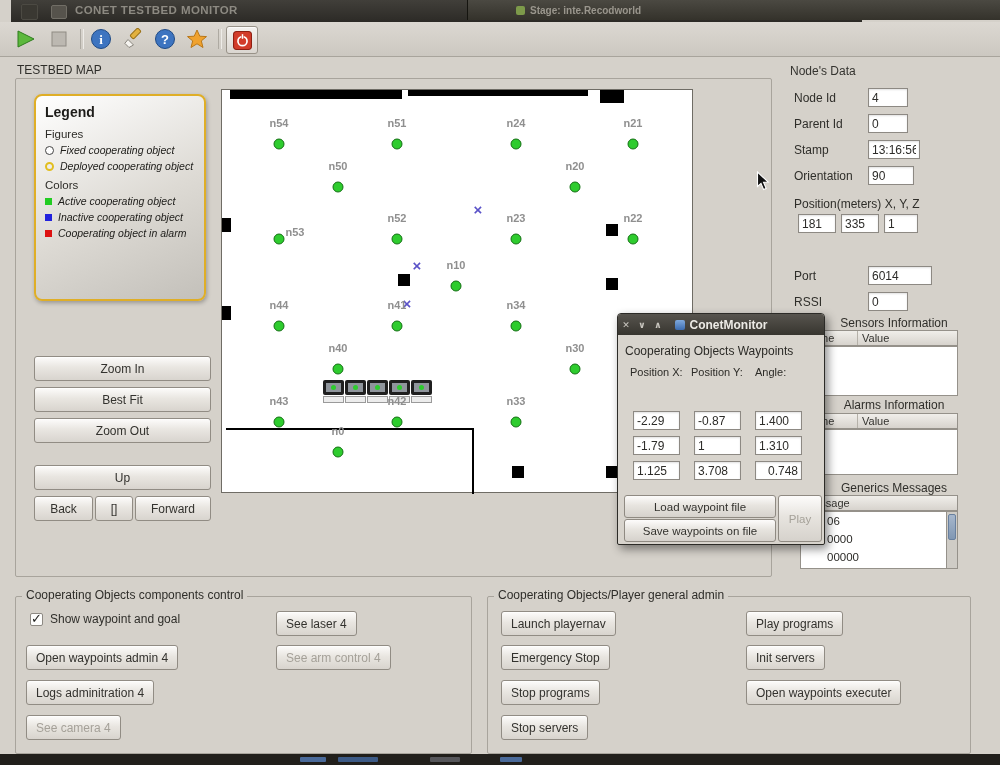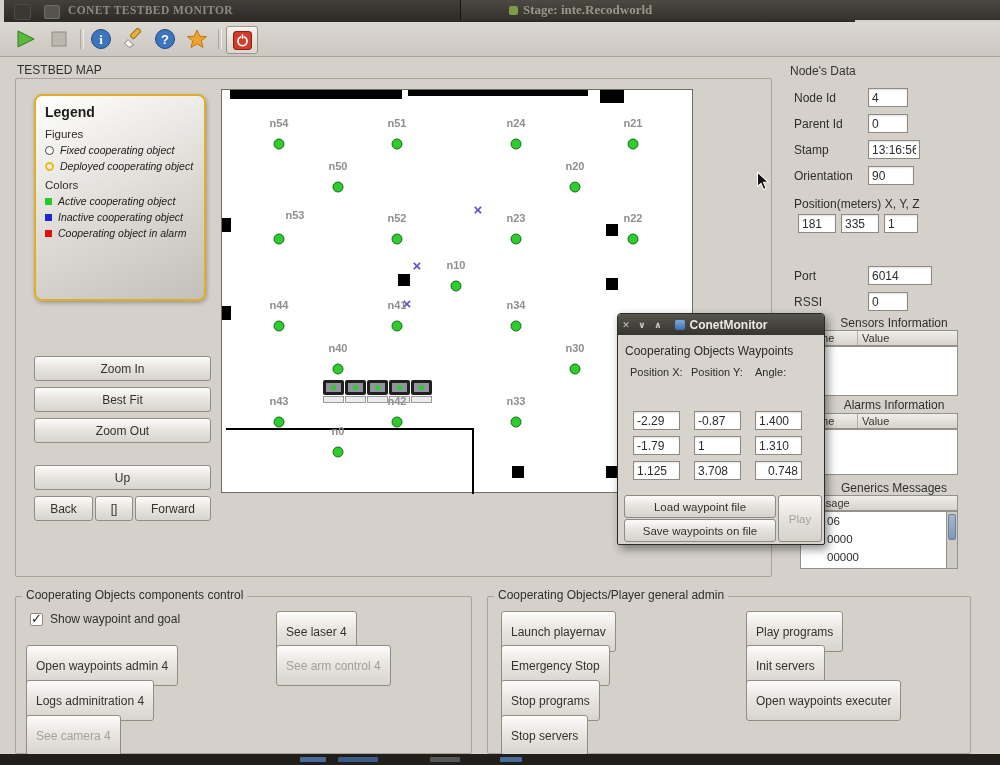--- a/index.html
+++ b/index.html
@@ -1,25 +1,25 @@
 <!DOCTYPE html>
 <html><head>
 <meta charset="utf-8">
 <style>
   html,body{margin:0;padding:0;}
   body{position:relative;width:1000px;height:765px;overflow:hidden;background:#d5d1ca;
        font-family:"Liberation Sans","DejaVu Sans",sans-serif;font-size:12px;color:#34332f;}
 
   
-  #top-strip{position:absolute;left:4px;top:0;width:851px;height:22px;background:linear-gradient(#413f3a,#2c2a26);z-index:5;font-family:Liberation Serif, serif;}
+  #top-strip{position:absolute;left:11px;top:0;width:851px;height:22px;background:linear-gradient(#413f3a,#2c2a26);z-index:5;}
   #app-menu-icon{position:absolute;left:10px;top:4px;width:15px;height:14px;background:#3a3832;border:1px solid #4c4a43;border-radius:2px;}
   #win-icon{position:absolute;left:40px;top:5px;width:14px;height:12px;background:#56534c;border:1px solid #716e66;border-radius:2px;}
   #window-title{position:absolute;left:64px;top:4px;font-size:11.5px;font-weight:bold;color:#8d8a82;letter-spacing:.4px;}
   #stage-titlebar{position:absolute;left:456px;top:0;width:544px;height:20px;background:linear-gradient(#4b4942,#34322b);border-left:1px solid #15140f;display:flex;align-items:center;}
-  #stage-title{margin-left:62px;font-size:13px;font-weight:bold;color:#9a968d;}
+  #stage-title{margin-left:62px;font-size:10px;font-weight:bold;color:#9a968d;}
   #stage-ico{width:9px;height:9px;border-radius:2px;background:#7d9a4a;margin:0 5px 0 48px;}
 
   
   #toolbar{position:absolute;left:0;top:22px;width:1000px;height:34px;background:linear-gradient(#dcd8d2,#ccc8c1);border-bottom:1px solid #a8a49c;z-index:4;}
   .tbtn{position:absolute;top:4px;width:26px;height:26px;display:flex;align-items:center;justify-content:center;border-radius:3px;cursor:default;}
   .tbtn.raised{background:linear-gradient(#f4f2ef,#dad6d0);border:1px solid #989288;box-shadow:0 1px 0 rgba(255,255,255,.7) inset;}
   .tsep{position:absolute;top:7px;width:2px;height:20px;border-left:1px solid #aeaaa2;border-right:1px solid #eeece8;}
 
   
   .sec-label{position:absolute;font-size:12px;color:#2f2e2a;}
@@ -31,21 +31,21 @@
           background:linear-gradient(155deg,#ffffff,#dddad4 55%,#c3c0ba);box-shadow:1px 2px 4px rgba(0,0,0,.28);padding:8px 9px;box-sizing:border-box;}
   #legend .lg-title{font-size:14px;font-weight:bold;color:#1e1d1a;margin-bottom:8px;}
   .lg-sec{font-size:11.5px;color:#2d2c28;margin:7px 0 3px;}
   .lg-item{display:flex;align-items:center;gap:6px;font-size:10.5px;font-style:italic;color:#21201d;margin:4px 0;}
   .lg-ico{flex:none;}
   .lg-circle{width:7px;height:7px;border-radius:50%;border:1px solid #444;background:#fff;}
   .lg-circle.yellow{border:2px solid #e2be1f;background:transparent;width:5px;height:5px;}
   .lg-sq{width:7px;height:7px;}
 
   
-  .btn{position:absolute;display:flex;align-items:center;justify-content:center;padding:8px 9px;height:23px;
+  .btn{position:absolute;display:flex;align-items:center;justify-content:center;padding:0 9px;height:23px;
        background:linear-gradient(#fdfcfb,#e9e6e1 45%,#d8d4ce);border:1px solid #918c84;border-radius:3px;
        font-size:12px;color:#33322e;box-shadow:0 1px 0 rgba(255,255,255,.65) inset;white-space:nowrap;}
   .btn.full{padding:0;}
   .btn.disabled{color:#a5a199;}
   .tin{position:absolute;height:19px;border:1px solid #8d8983;background:#fff;font-size:12px;padding:0 3px;
        font-family:inherit;color:#2d2c29;box-sizing:border-box;box-shadow:0 1px 2px rgba(0,0,0,.12) inset;}
 
   
   #map-canvas{position:absolute;left:205px;top:10px;width:470px;height:402px;background:#fff;border:1px solid #6f6c65;}
   .obstacle{position:absolute;background:#000;}
@@ -227,21 +227,21 @@
       <div class="node-label" style="left: 175px; top: 39px;">n51</div>
       <div class="node" style="left: 175px; top: 54px;"></div>
       <div class="node-label" style="left: 294px; top: 39px;">n24</div>
       <div class="node" style="left: 294px; top: 54px;"></div>
       <div class="node-label" style="left: 411px; top: 39px;">n21</div>
       <div class="node" style="left: 411px; top: 54px;"></div>
       <div class="node-label" style="left: 116px; top: 82px;">n50</div>
       <div class="node" style="left: 116px; top: 97px;"></div>
       <div class="node-label" style="left: 353px; top: 82px;">n20</div>
       <div class="node" style="left: 353px; top: 97px;"></div>
-      <div class="node-label" style="left: 57px; top: 131px; padding-left: 32px;">n53</div>
+      <div class="node-label" style="left: 57px; top: 148px; padding-left: 32px;">n53</div>
       <div class="node" style="left: 57px; top: 149px;"></div>
       <div class="node-label" style="left: 175px; top: 134px;">n52</div>
       <div class="node" style="left: 175px; top: 149px;"></div>
       <div class="node-label" style="left: 294px; top: 134px;">n23</div>
       <div class="node" style="left: 294px; top: 149px;"></div>
       <div class="node-label" style="left: 411px; top: 134px;">n22</div>
       <div class="node" style="left: 411px; top: 149px;"></div>
       <div class="node-label" style="left: 234px; top: 181px;">n10</div>
       <div class="node" style="left: 234px; top: 196px;"></div>
       <div class="node-label" style="left: 57px; top: 221px;">n44</div>

